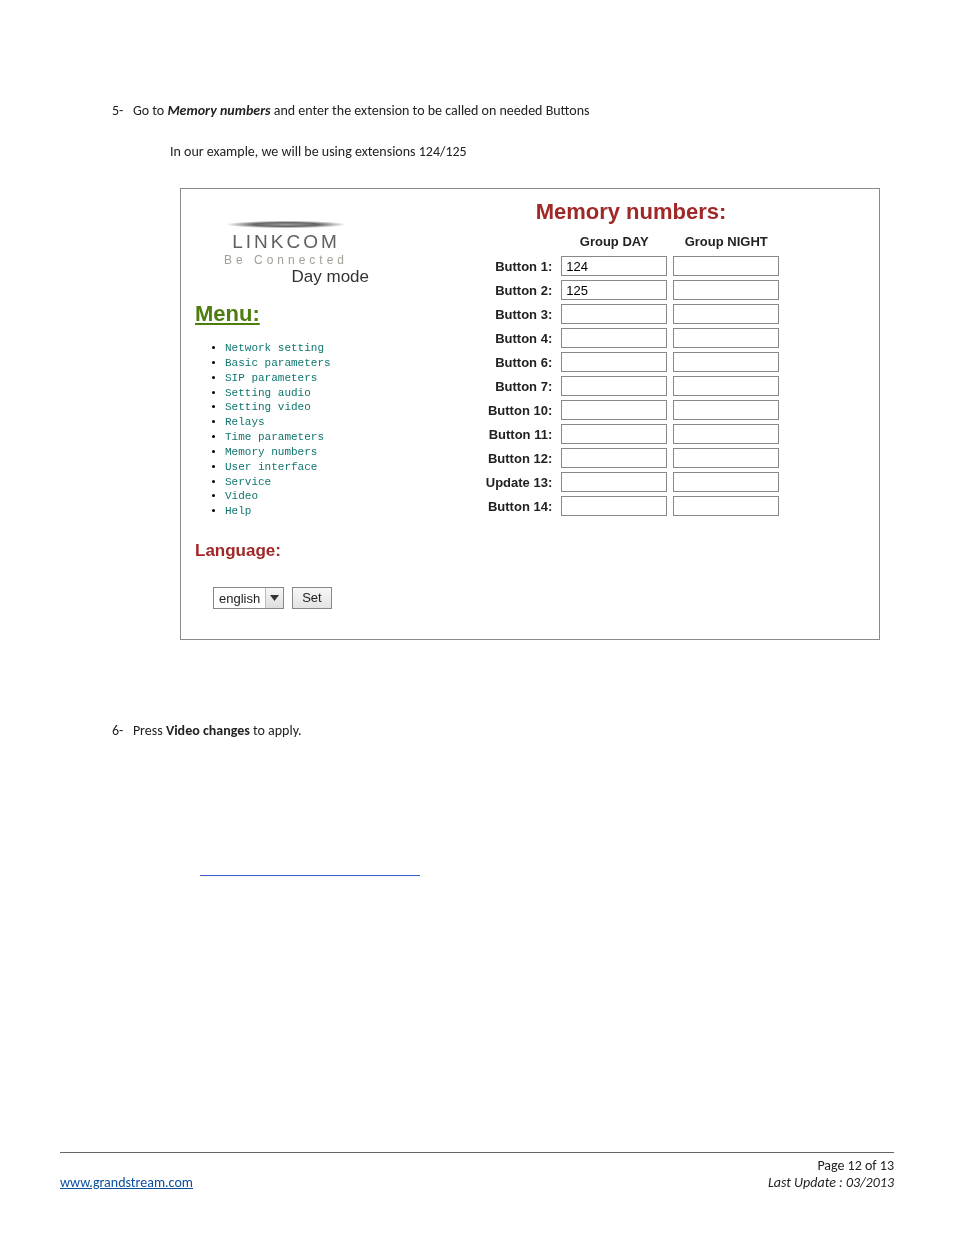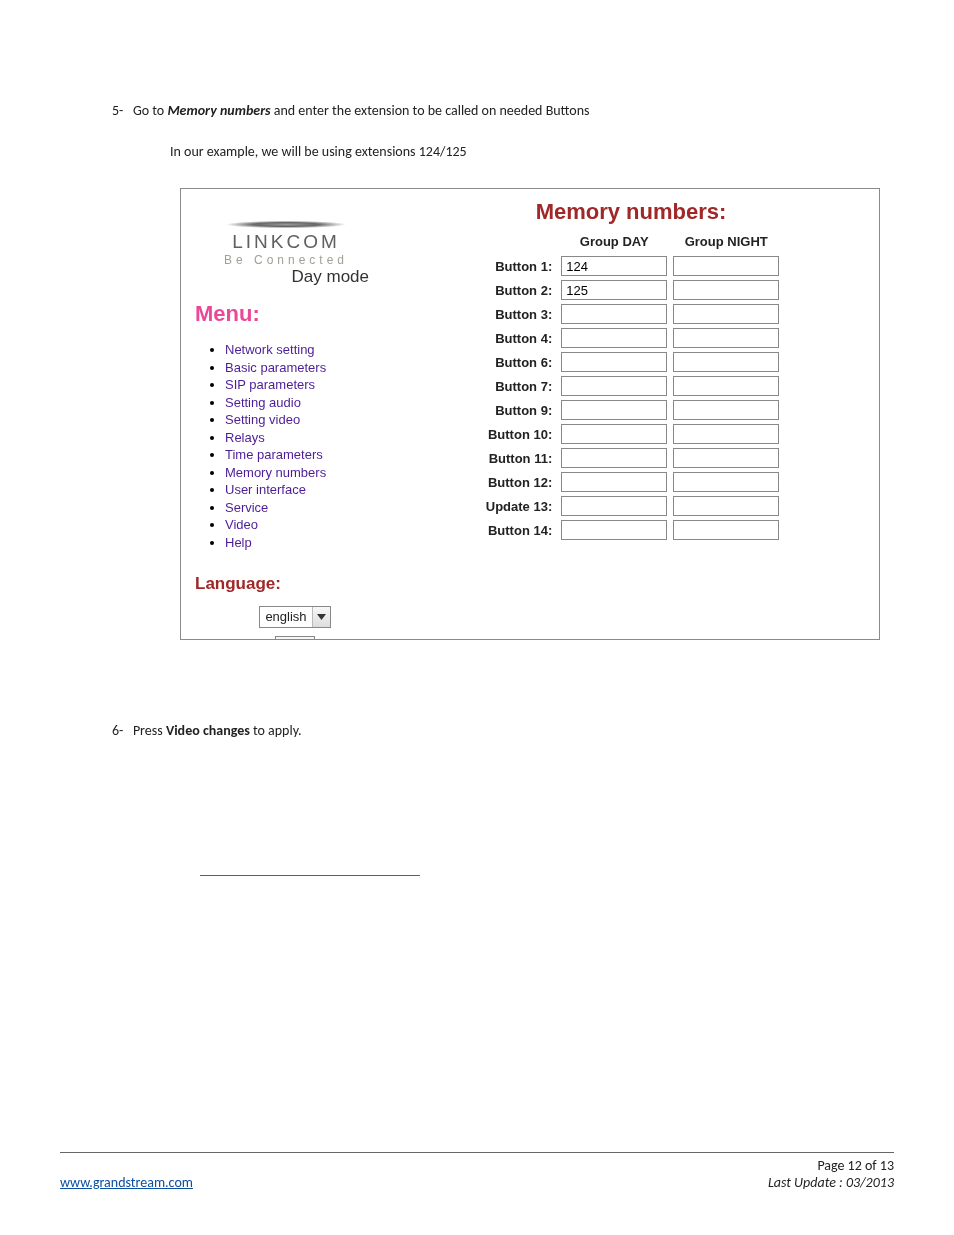--- a/index.html
+++ b/index.html
@@ -95,49 +95,49 @@
     font-family: Arial, sans-serif;
     font-size: 17px;
     color: #333;
     text-align: right;
     padding-right: 8px;
   }
   .menu-title {
     font-family: Arial, sans-serif;
     font-size: 22px;
     font-weight: bold;
-    color: #ec4899;
+    color: #4d7c0f;
     margin-top: 14px;
+    text-decoration: underline;
   }
   .menu-list {
     margin: 14px 0 0 0;
     padding: 0 0 0 30px;
   }
   .menu-list li {
-    font-family: Liberation Sans, sans-serif;
-    font-size: 13px;
-    color: #4c1d95;
+    font-family: Liberation Mono, monospace;
+    font-size: 11px;
+    color: #0f766e;
     line-height: 1.35;
     list-style: disc;
   }
   .menu-list li::marker { color: #000; }
   .lang-title {
     font-family: Arial, sans-serif;
     font-size: 17px;
     font-weight: bold;
     color: #a02828;
     margin-top: 22px;
   }
   .lang-row {
-    margin-top: 12px;
+    margin-top: 26px;
     padding-left: 18px;
     display: flex;
     gap: 8px;
     align-items: center;
-    flex-direction: column;
   }
   .lang-select {
     display: flex;
     align-items: center;
     height: 22px;
     border: 1px solid #888;
     background: #fff;
     font-family: Arial, sans-serif;
     font-size: 13px;
     padding: 0;
@@ -327,25 +327,20 @@
                 <td class="lbl">Button 6:</td>
                 <td class="cell"><input class="inp" style=""></td>
                 <td class="cell"><input class="inp" style=""></td>
               </tr>
               <tr>
                 <td class="lbl">Button 7:</td>
                 <td class="cell"><input class="inp" style=""></td>
                 <td class="cell"><input class="inp" style=""></td>
               </tr>
               <tr>
-                <td class="lbl">Button 9:</td>
-                <td class="cell"><input class="inp" style=""></td>
-                <td class="cell"><input class="inp" style=""></td>
-              </tr>
-              <tr>
                 <td class="lbl">Button 10:</td>
                 <td class="cell"><input class="inp" style=""></td>
                 <td class="cell"><input class="inp" style=""></td>
               </tr>
               <tr>
                 <td class="lbl">Button 11:</td>
                 <td class="cell"><input class="inp" style=""></td>
                 <td class="cell"><input class="inp" style=""></td>
               </tr>
               <tr>

